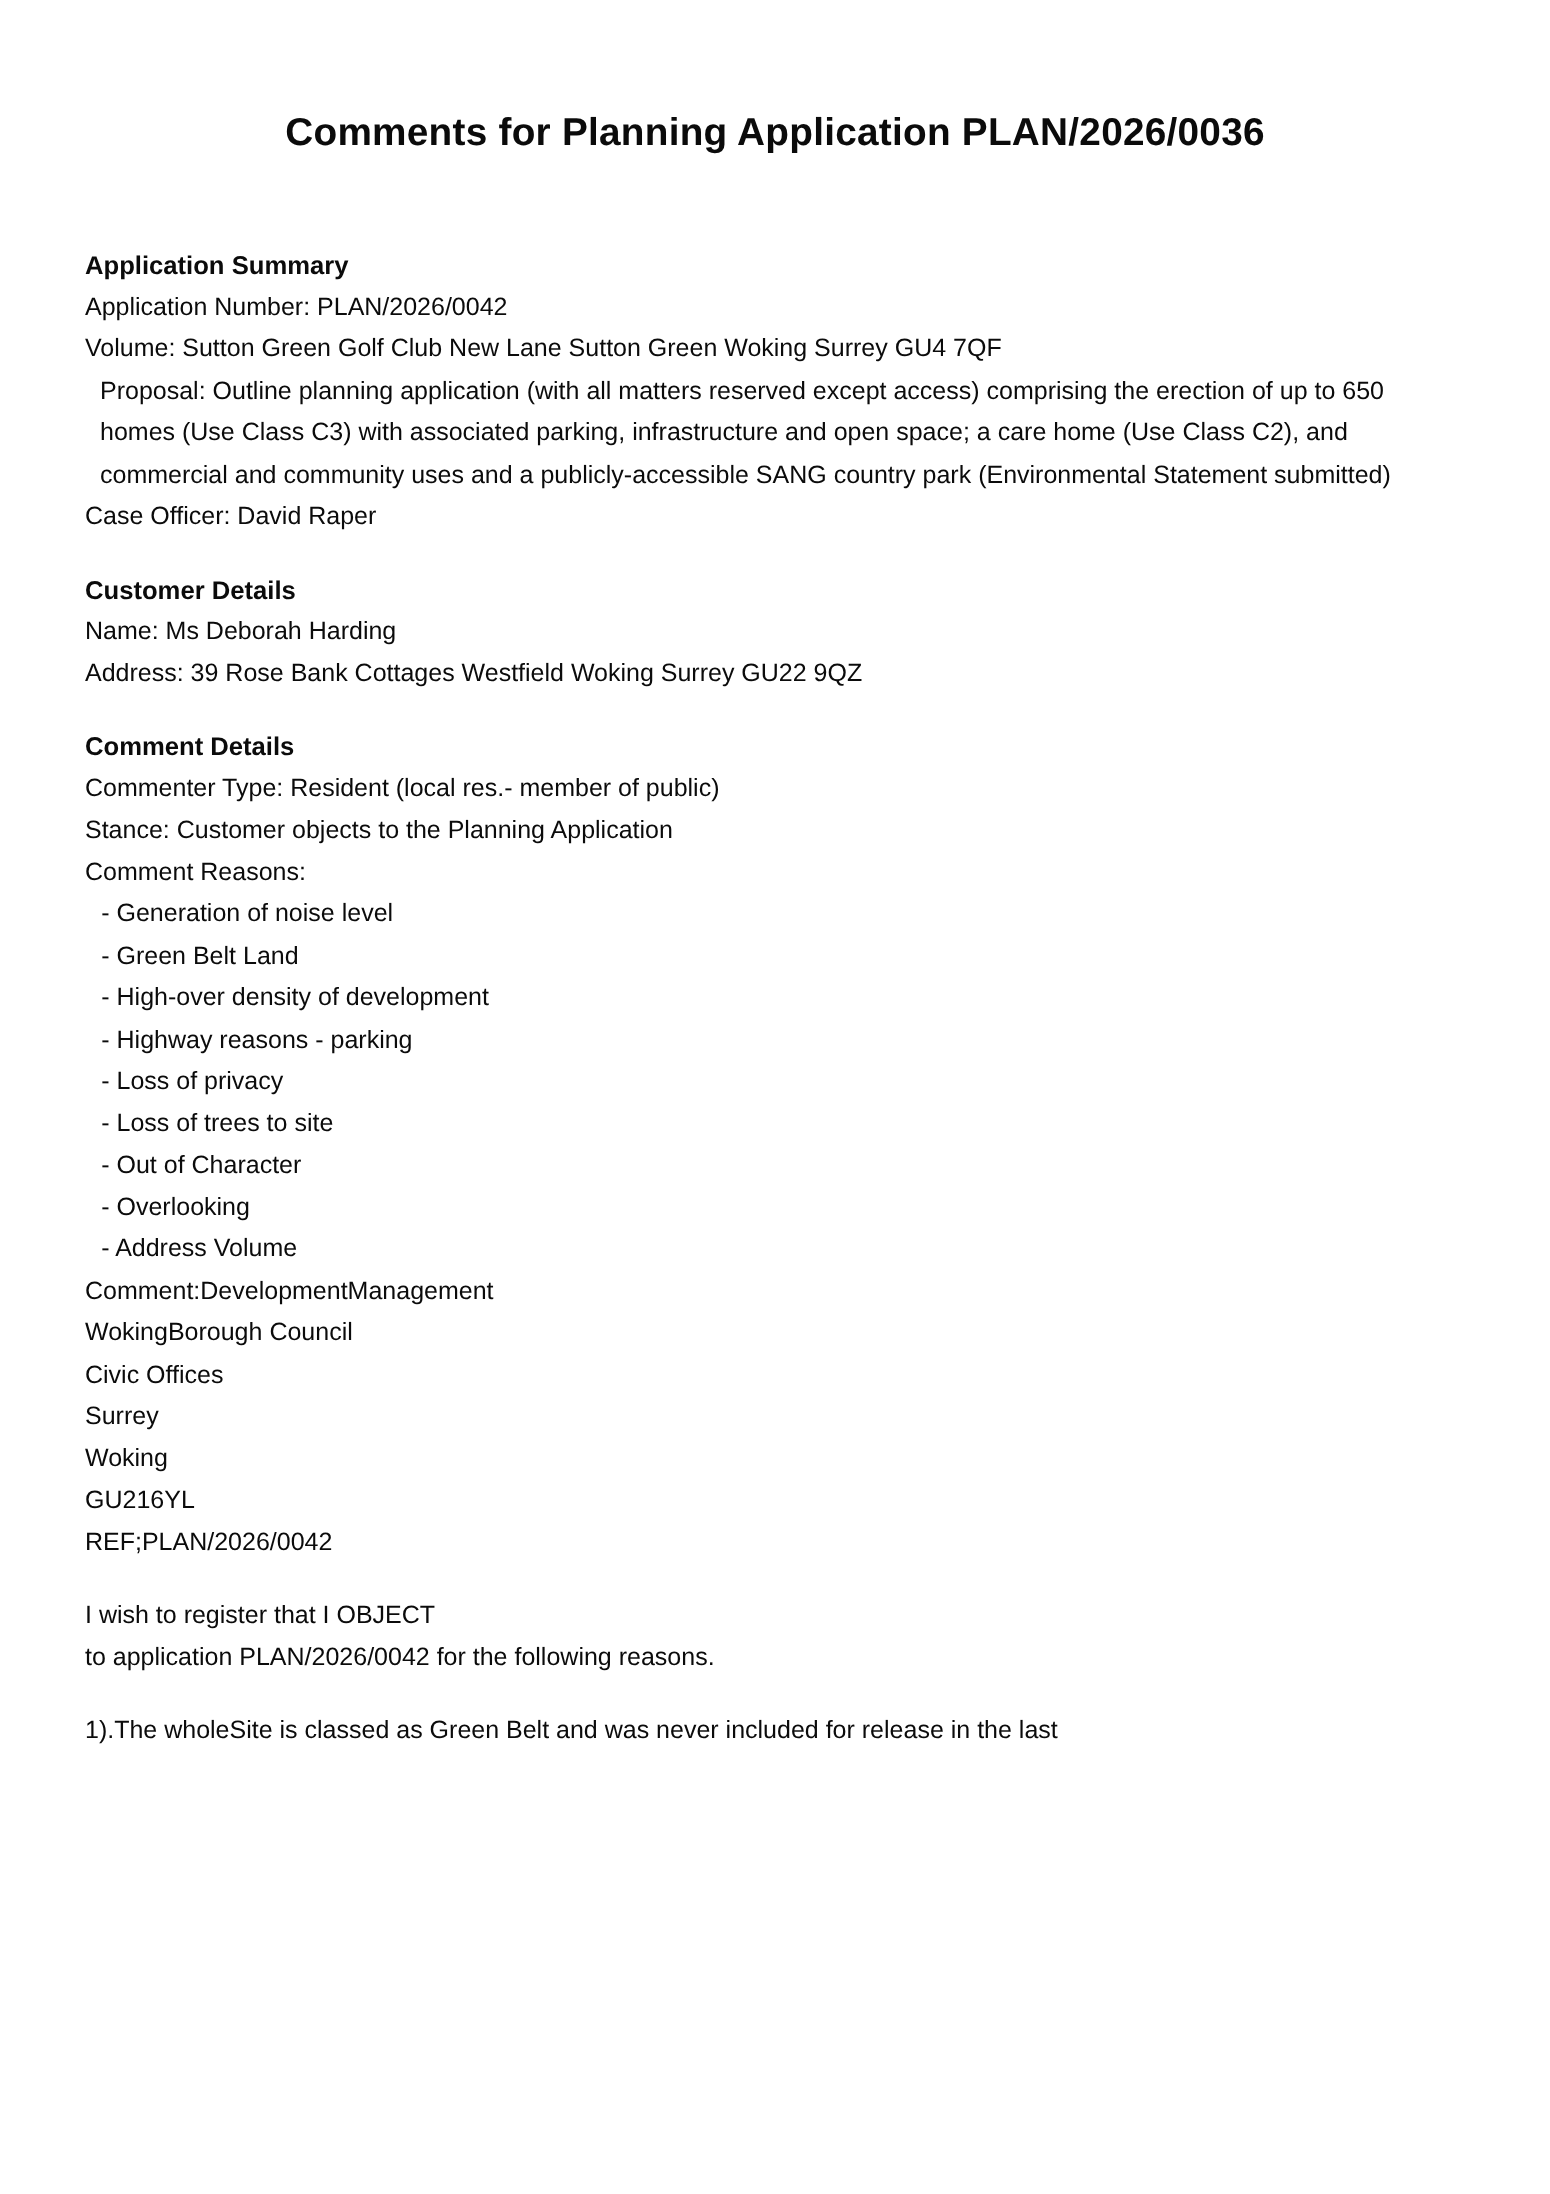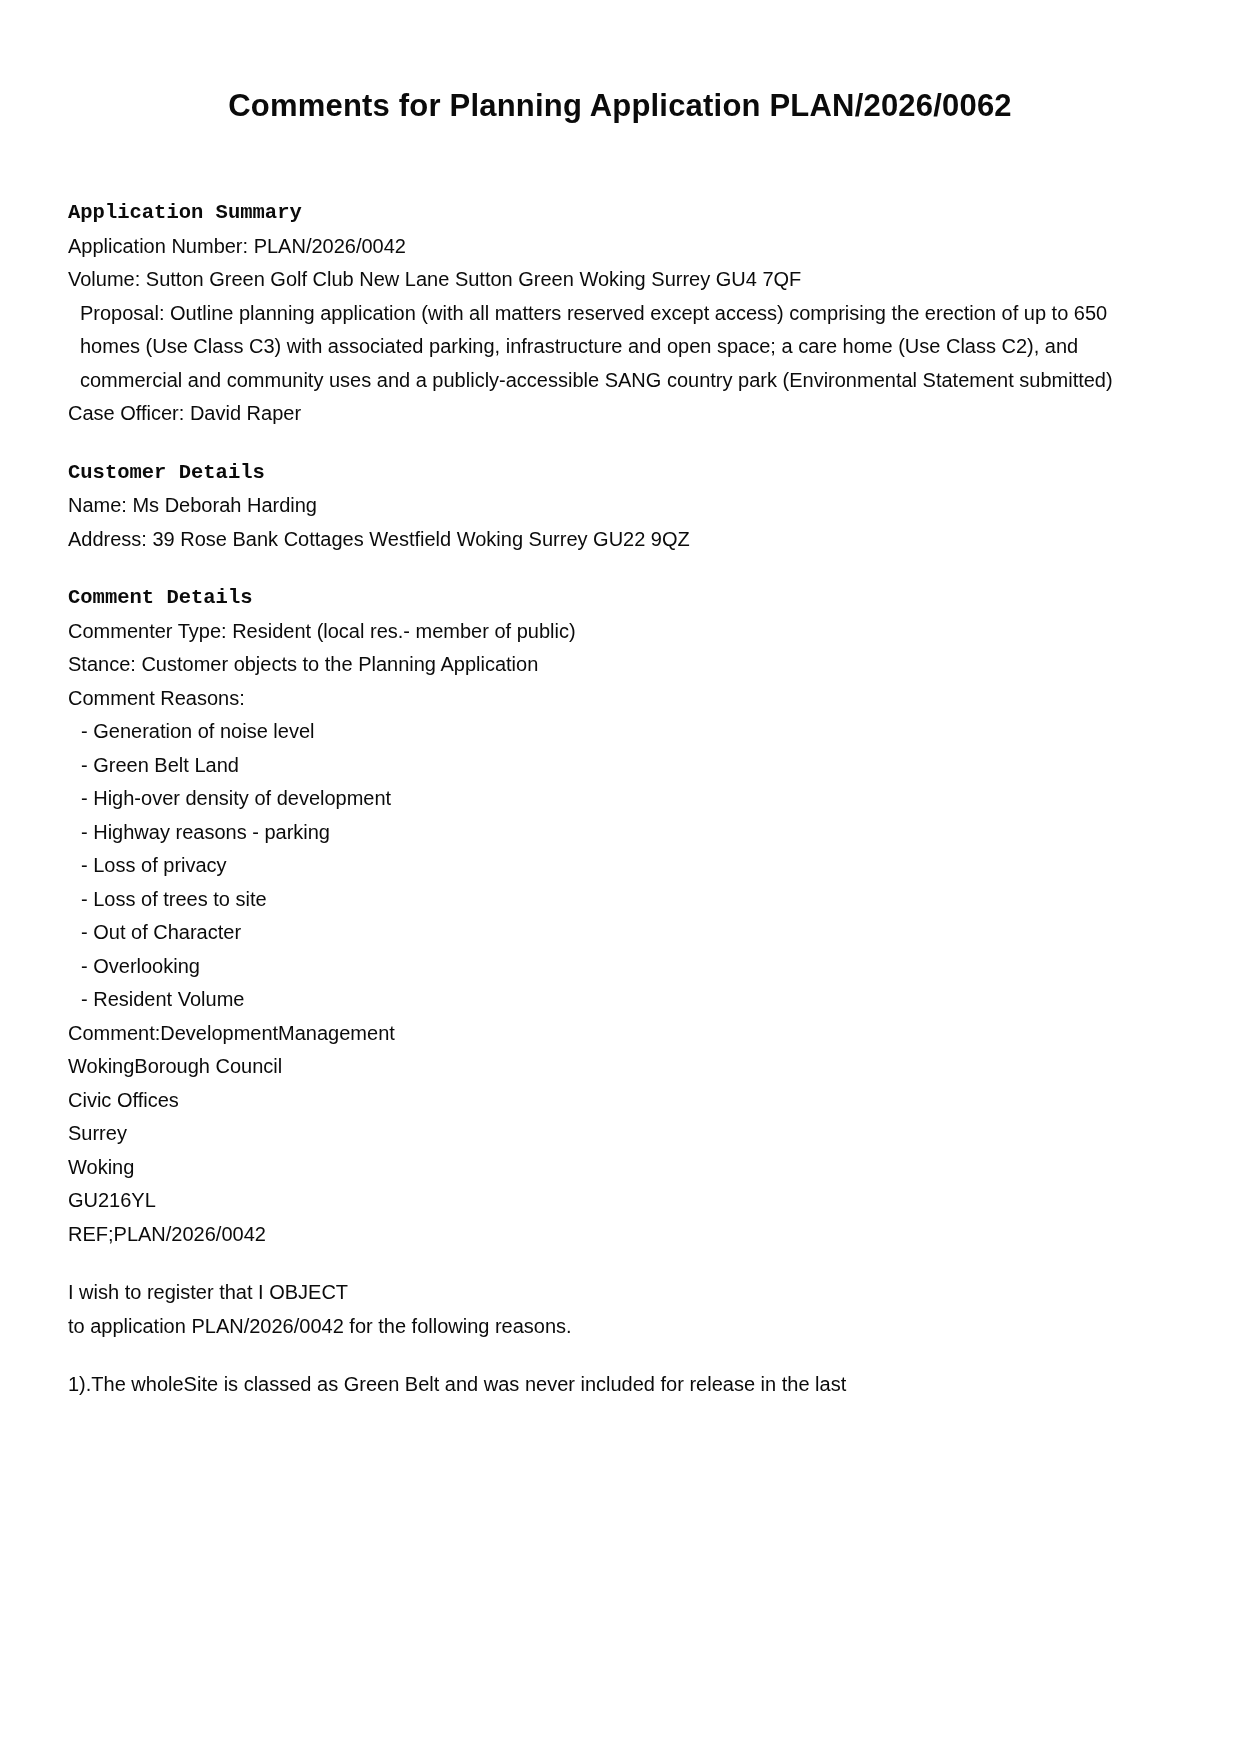--- a/index.html
+++ b/index.html
@@ -34,39 +34,38 @@
   }
   .section-first {
     margin-top: 70px;
   }
   .section-gap {
     margin-top: 25px;
   }
   .section-heading {
     font-weight: 700;
     font-size: 20.5px;
-    font-family: Liberation Mono, monospace;
   }
   .text-line {
     white-space: pre-wrap;
   }
   .reason-line {
     padding-left: 13px;
   }
   .para {
     white-space: normal;
     margin-left: 12px;
   }
 </style>
 </head>
 <body>
 
 <div class="page">
 
-  <h1 class="doc-title">Comments for Planning Application PLAN/2026/0062</h1>
+  <h1 class="doc-title">Comments for Planning Application PLAN/2026/0036</h1>
 
   <div class="section section-first">
     <div class="section-heading">Application Summary</div>
     <div class="text-line">Application Number: PLAN/2026/0042</div>
     <div class="text-line">Volume: Sutton Green Golf Club New Lane Sutton Green Woking Surrey GU4 7QF</div>
     <div class="text-line para">Proposal: Outline planning application (with all matters reserved except access) comprising the erection of up to 650 homes (Use Class C3) with associated parking, infrastructure and open space; a care home (Use Class C2), and commercial and community uses and a publicly-accessible SANG country park (Environmental Statement submitted)</div>
     <div class="text-line">Case Officer: David Raper</div>
   </div>
 
   <div class="section section-gap">
@@ -82,21 +81,21 @@
     <div class="text-line">Comment Reasons:</div>
 
     <div class="text-line reason-line">- Generation of noise level</div>
     <div class="text-line reason-line">- Green Belt Land</div>
     <div class="text-line reason-line">- High-over density of development</div>
     <div class="text-line reason-line">- Highway reasons - parking</div>
     <div class="text-line reason-line">- Loss of privacy</div>
     <div class="text-line reason-line">- Loss of trees to site</div>
     <div class="text-line reason-line">- Out of Character</div>
     <div class="text-line reason-line">- Overlooking</div>
-    <div class="text-line reason-line">- Resident Volume</div>
+    <div class="text-line reason-line">- Address Volume</div>
 
     <div class="text-line">Comment:DevelopmentManagement</div>
     <div class="text-line">WokingBorough Council</div>
     <div class="text-line">Civic Offices</div>
     <div class="text-line">Surrey</div>
     <div class="text-line">Woking</div>
     <div class="text-line">GU216YL</div>
     <div class="text-line">REF;PLAN/2026/0042</div>
   </div>
 

